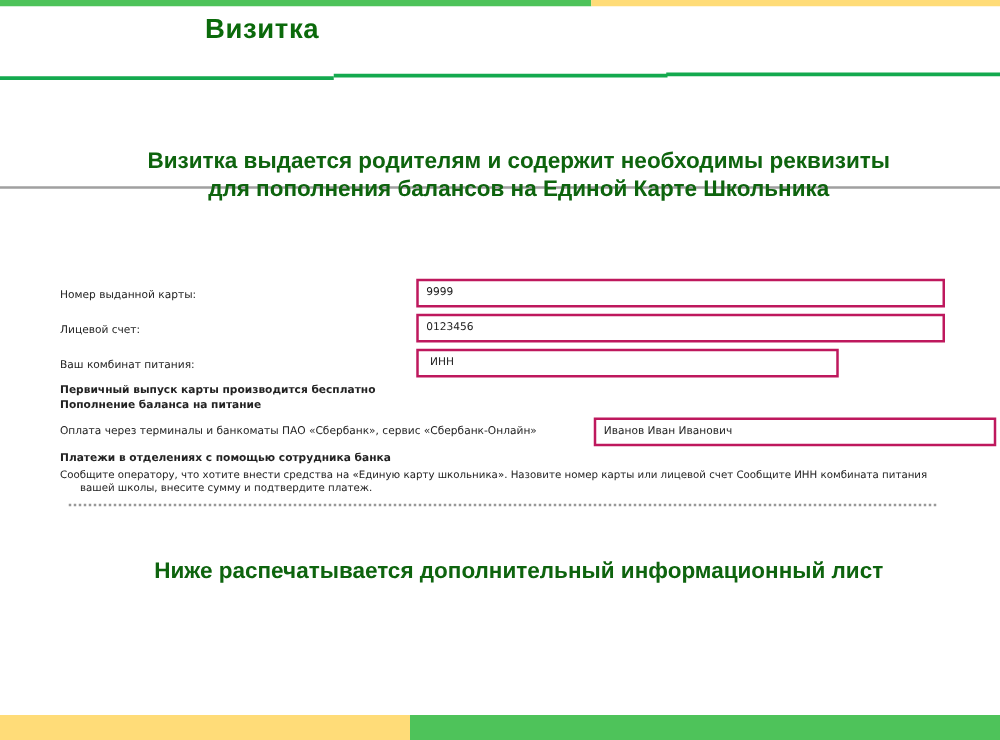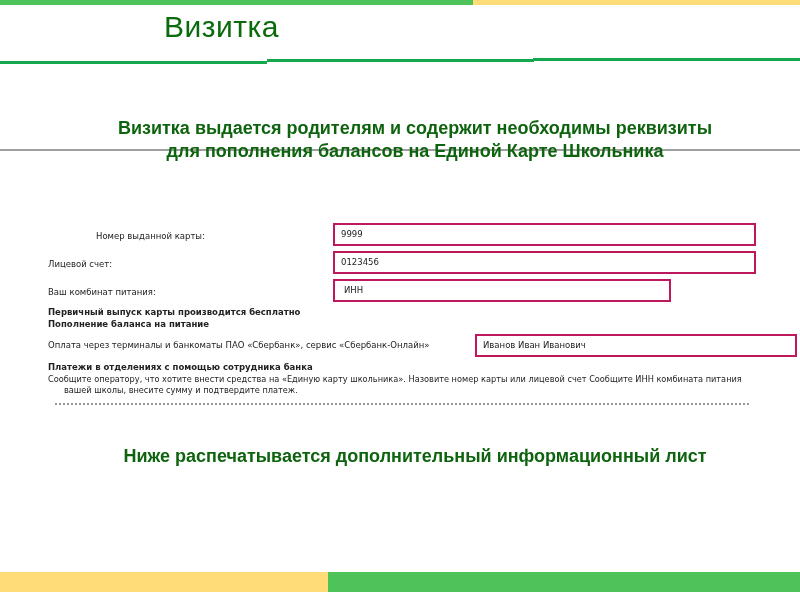--- a/index.html
+++ b/index.html
@@ -1,18 +1,18 @@
 <!DOCTYPE html>
 <html><head>
 <meta charset="utf-8">
 <style>
   html,body{margin:0;padding:0;}
   body{width:800px;height:592px;position:relative;background:#fff;overflow:hidden;font-family:"Liberation Sans",sans-serif;}
   .bar{position:absolute;}
-  .slide-title{position:absolute;left:164px;top:10px;font-family:"Liberation Sans",sans-serif;font-weight:normal;font-size:30px;color:#0b6a0b;letter-spacing:0.5px;}
+  .slide-title{position:absolute;left:164px;top:10px;font-family:"Liberation Sans",sans-serif;font-weight:bold;font-size:22px;color:#0b6a0b;letter-spacing:0.5px;}
   .heading{position:absolute;left:0;width:830px;text-align:center;font-weight:bold;font-size:18px;color:#0e640e;line-height:24px;font-family:"Liberation Sans",sans-serif;}
   .lbl{position:absolute;font-family:"DejaVu Sans",sans-serif;font-size:8.5px;color:#222;}
   .bold{font-weight:bold;}
   .field{position:absolute;border:2px solid #be185d;box-sizing:border-box;height:23px;font-family:"DejaVu Sans",sans-serif;font-size:8.5px;color:#222;padding-left:6px;line-height:19px;}
   .dots{position:absolute;left:55px;top:403px;width:694px;border-top:2px dotted #999;height:0;}
 </style>
 </head>
 <body>
 
 <div class="bar" style="left:0;top:0;width:473px;height:5px;background:#4ec35a;"></div>
@@ -22,21 +22,21 @@
 
 <div class="bar" style="left:0;top:61px;width:267px;height:3px;background:#14a94e;"></div>
 <div class="bar" style="left:267px;top:59px;width:267px;height:3px;background:#14a94e;"></div>
 <div class="bar" style="left:533px;top:58px;width:267px;height:3px;background:#14a94e;"></div>
 
 <div class="bar" style="left:0;top:149px;width:800px;height:2px;background:#a0a0a0;"></div>
 
 <div class="heading" style="top:116px;">Визитка выдается родителям и содержит необходимы реквизиты</div>
 <div class="heading" style="top:139px;">для пополнения балансов на Единой Карте Школьника</div>
 
-<div class="lbl" style="left:48px;top:231px;margin-left:48px;">Номер выданной карты:</div>
+<div class="lbl" style="left:48px;top:231px;">Номер выданной карты:</div>
 <div class="field" style="left:333px;top:223px;width:423px;">
   <span>9999</span>
 </div>
 
 <div class="lbl" style="left:48px;top:259px;">Лицевой счет:</div>
 <div class="field" style="left:333px;top:251px;width:423px;">
   <span>0123456</span>
 </div>
 
 <div class="lbl" style="left:48px;top:287px;">Ваш комбинат питания:</div>

